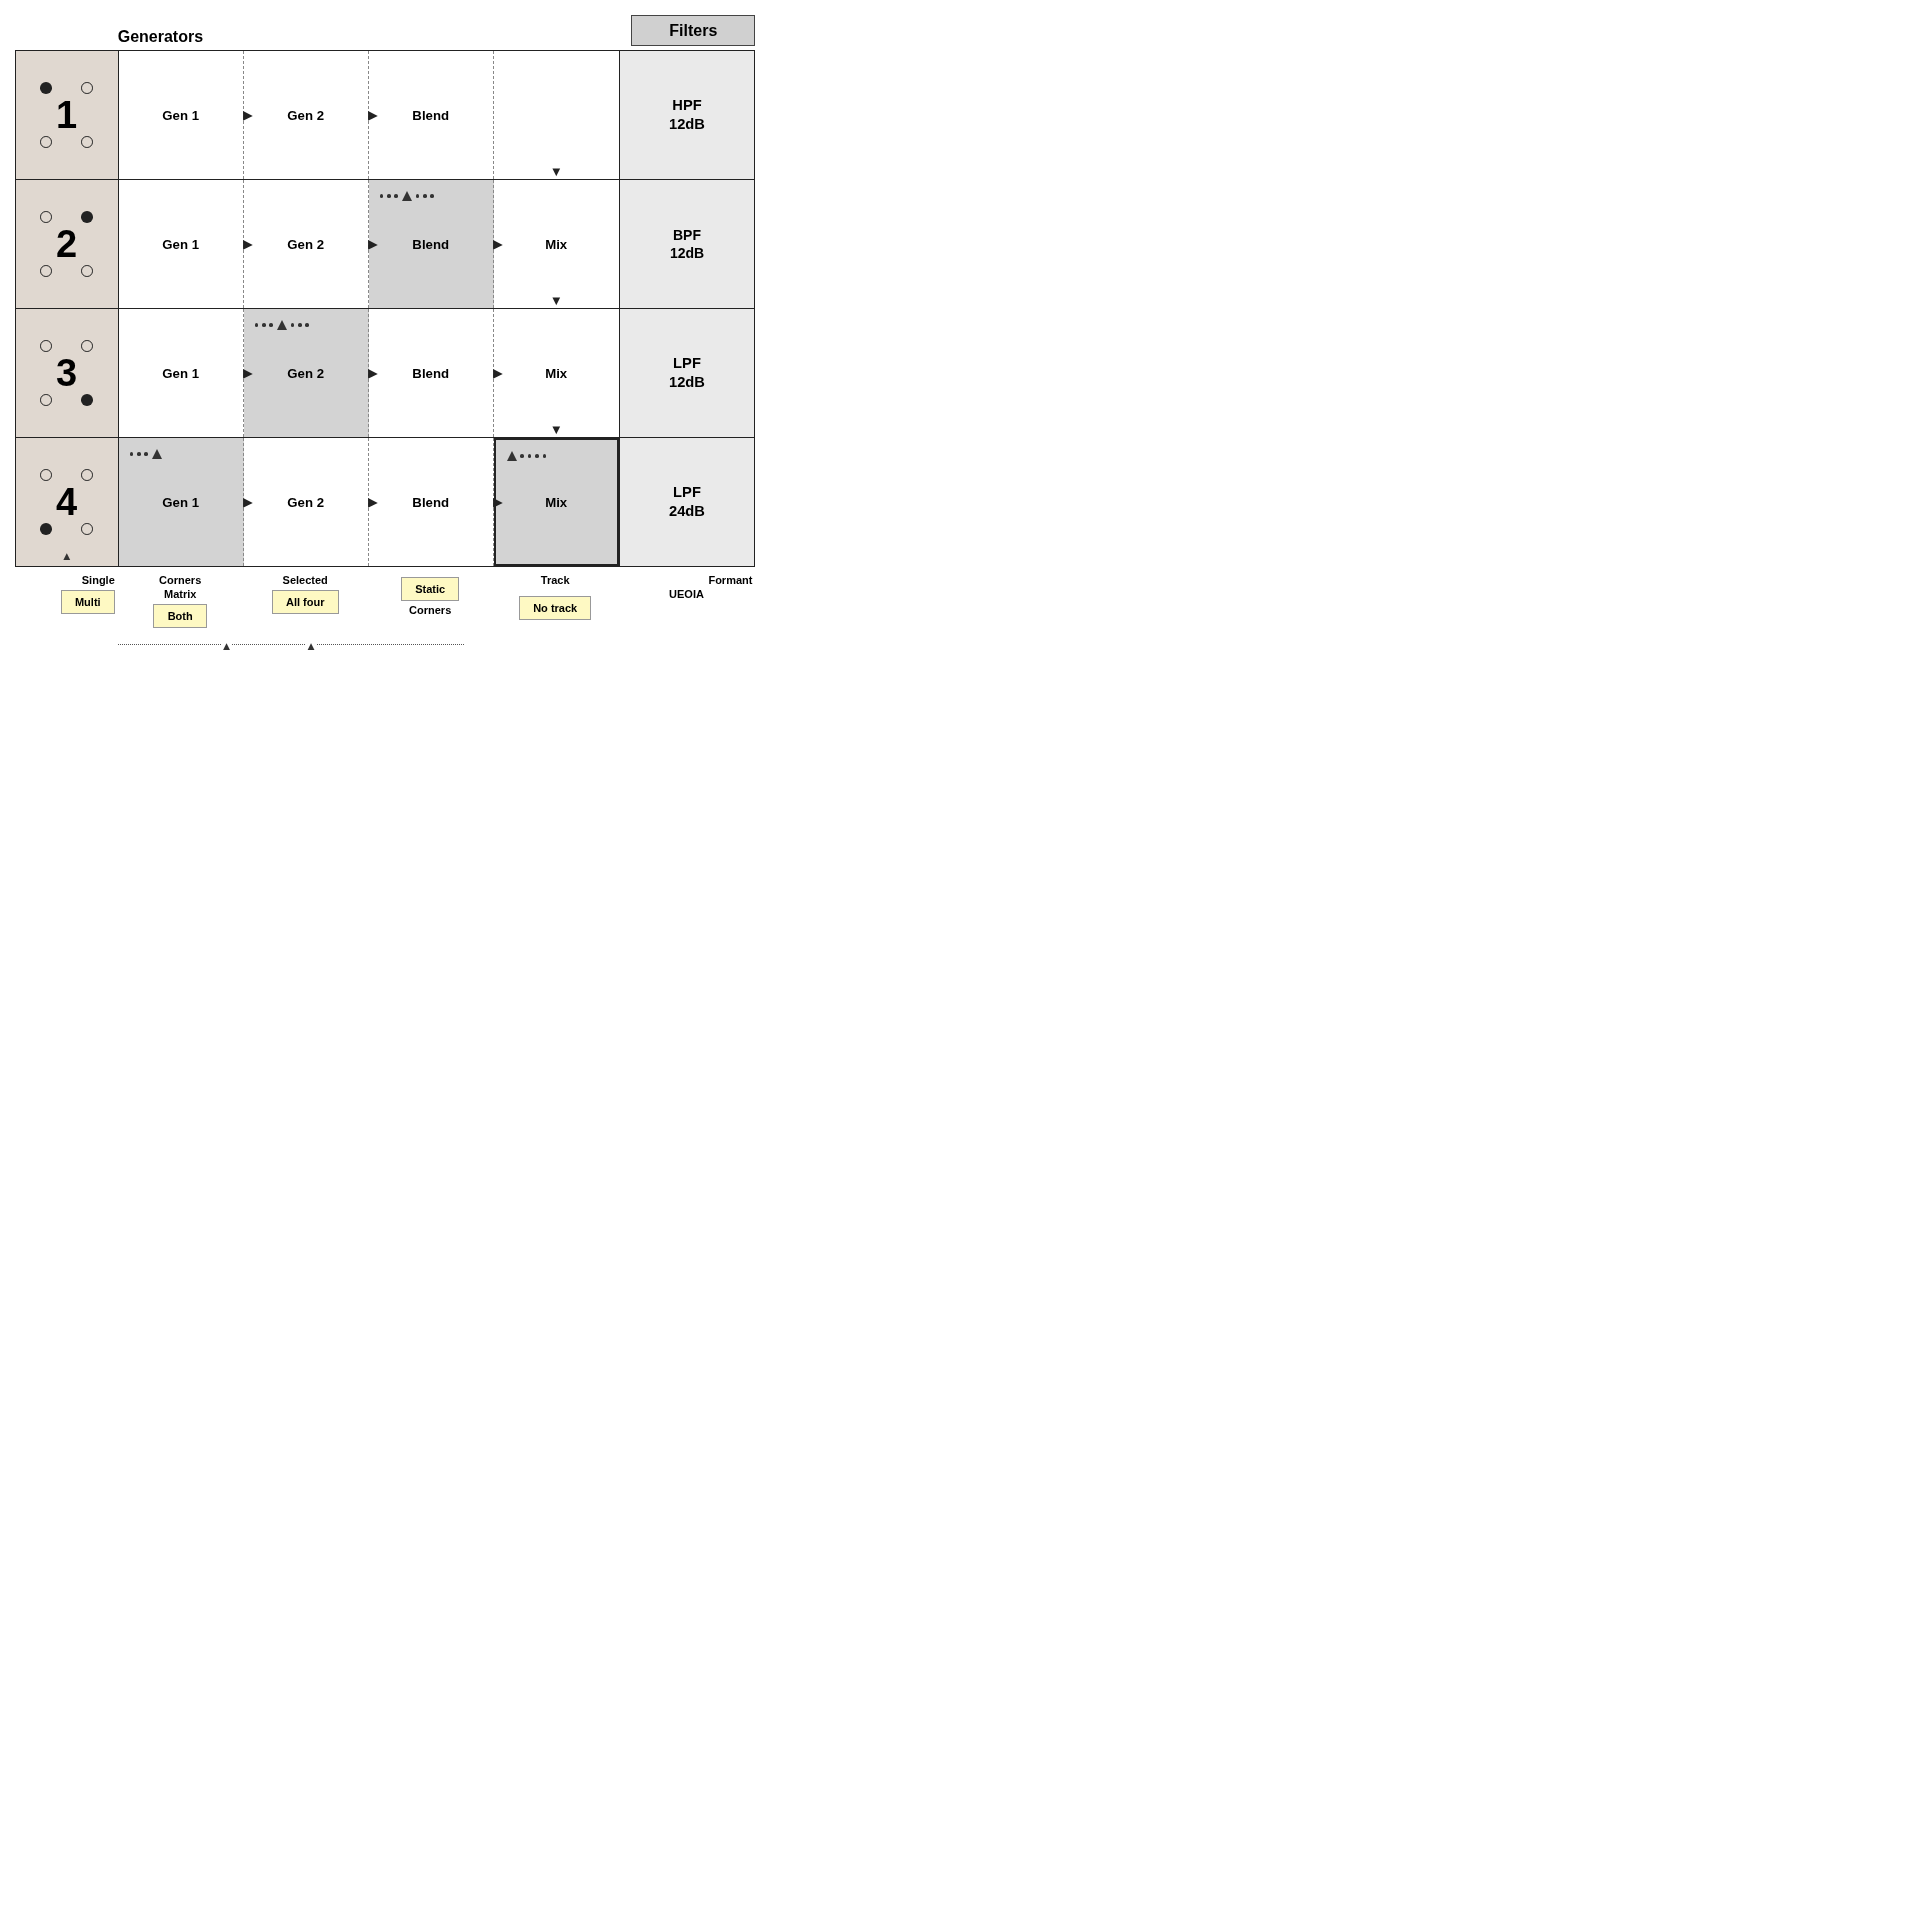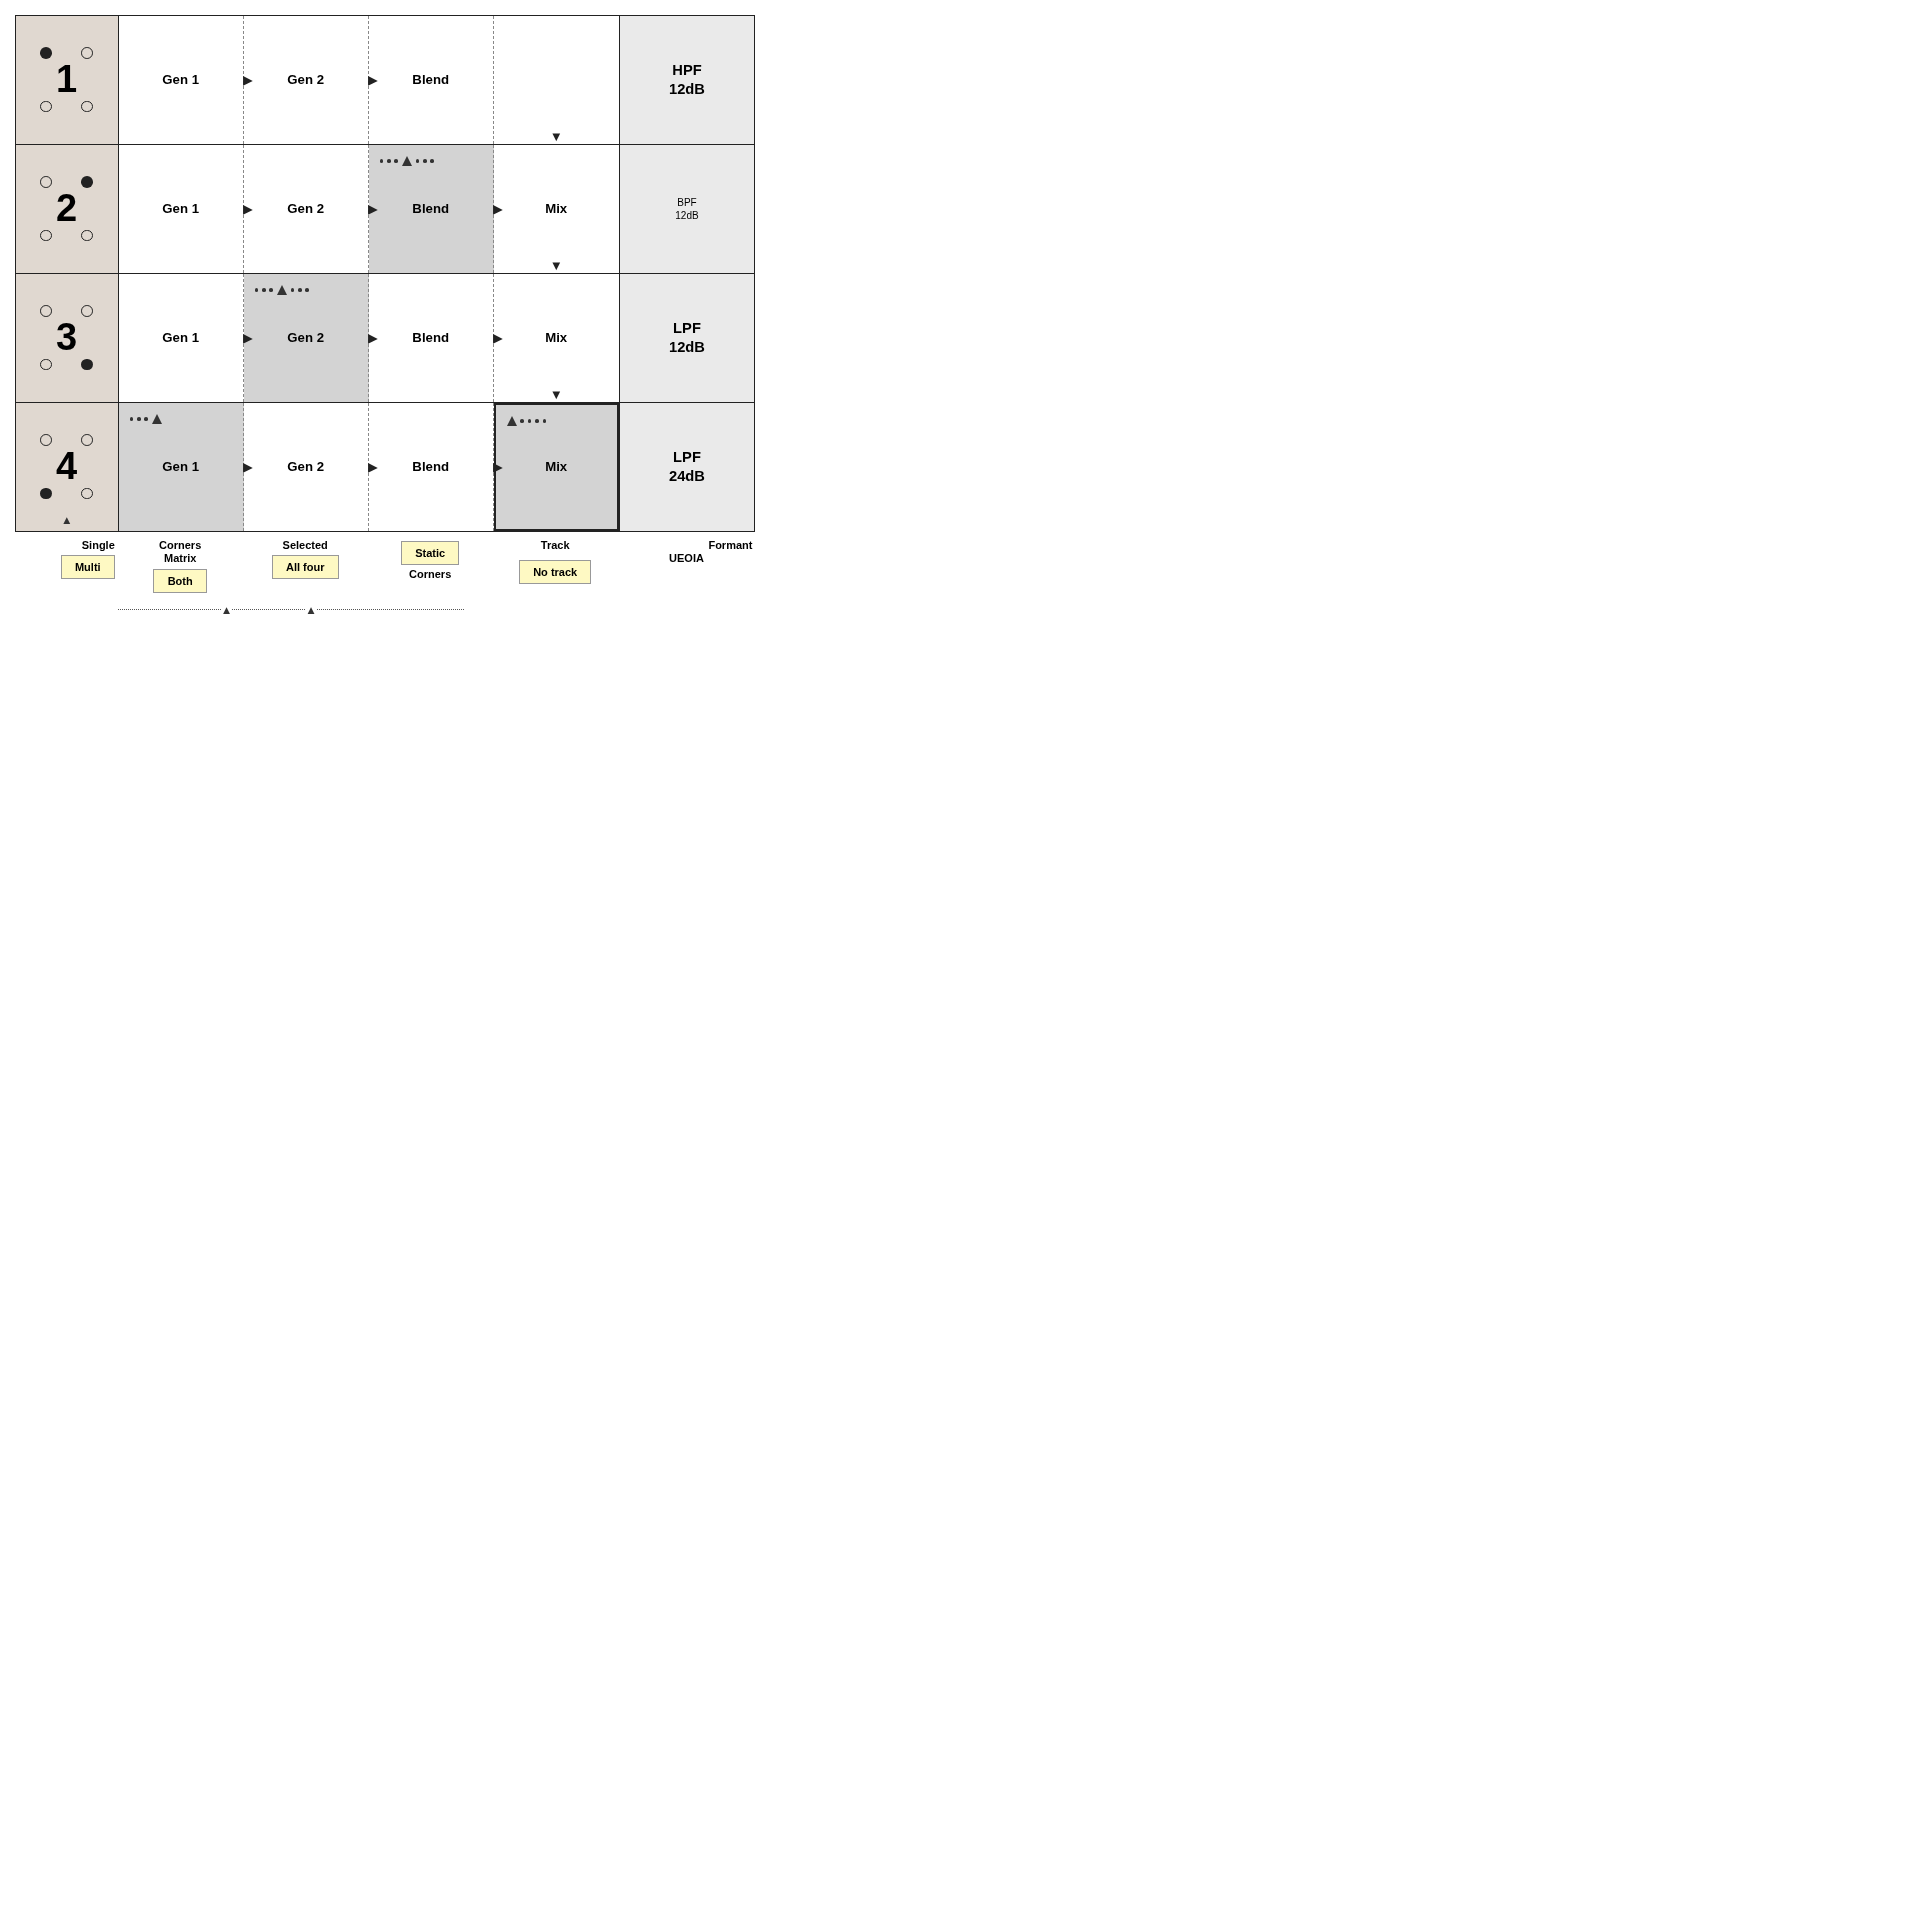--- a/index.html
+++ b/index.html
@@ -213,20 +213,24 @@
       font-weight: 900;
       color: #333;
       display: inline-block;
     }
   </style>
 </head>
 <body>
 
 <div class="page-container">
 
+  <div class="top-header">
+    <div class="gen-label-area">Generators</div>
+    <div class="filt-label-area">Filters</div>
+  </div>
 
 
   <div class="grid-wrapper">
 
     <div class="row-inner">
 
       <div class="cell cell-voice">
         <div class="dg">
           <div class="dot dot-tl">
               <div class="dot-filled"></div>
@@ -310,21 +314,21 @@
         </div>
         <span style="font-size:13.2px; font-weight:900;">Blend</span>
         <span class="arr-r">▶</span>
       </div>
 
       <div class="cell cell-module" style="border-right:none; position:relative;">
         <span style="font-size:13.2px; font-weight:900;">Mix</span>
         <div style="position:absolute; bottom:0; left:50%; transform:translateX(-50%); font-size:13.2px; color:#222;">▼</div>
       </div>
 
-      <div class="cell cell-filter-col" style="font-size:10px; font-weight:400; white-space:pre-line;">BPF
+      <div class="cell cell-filter-col" style="font-size:14px; font-weight:700; white-space:pre-line;">BPF
 12dB</div>
     </div>
 
     <div class="row-inner">
 
       <div class="cell cell-voice">
         <div class="dg">
           <div class="dot dot-tl">
               <div class="dot-empty"></div>
             </div>

